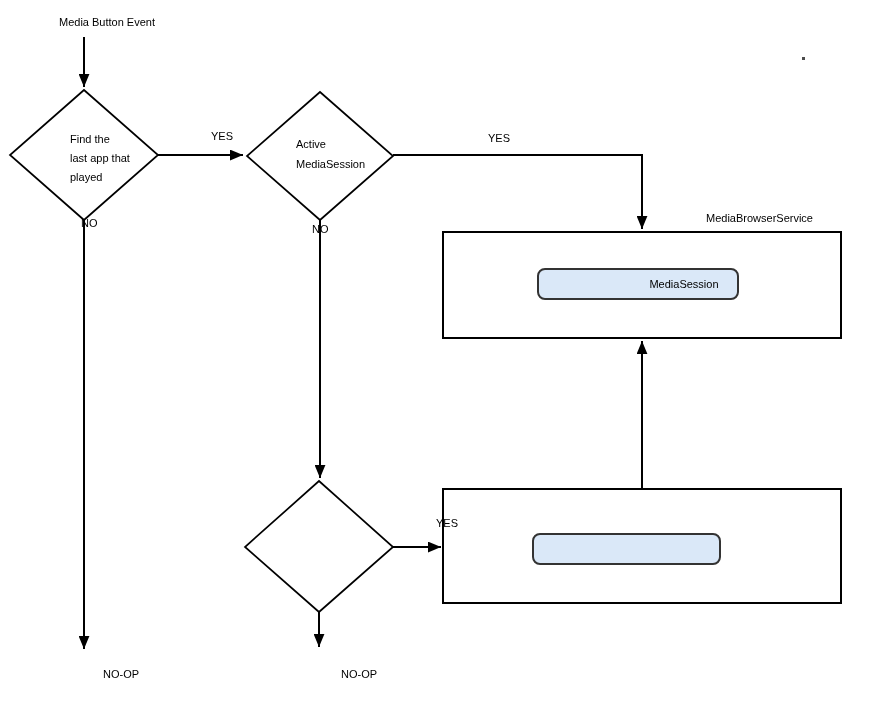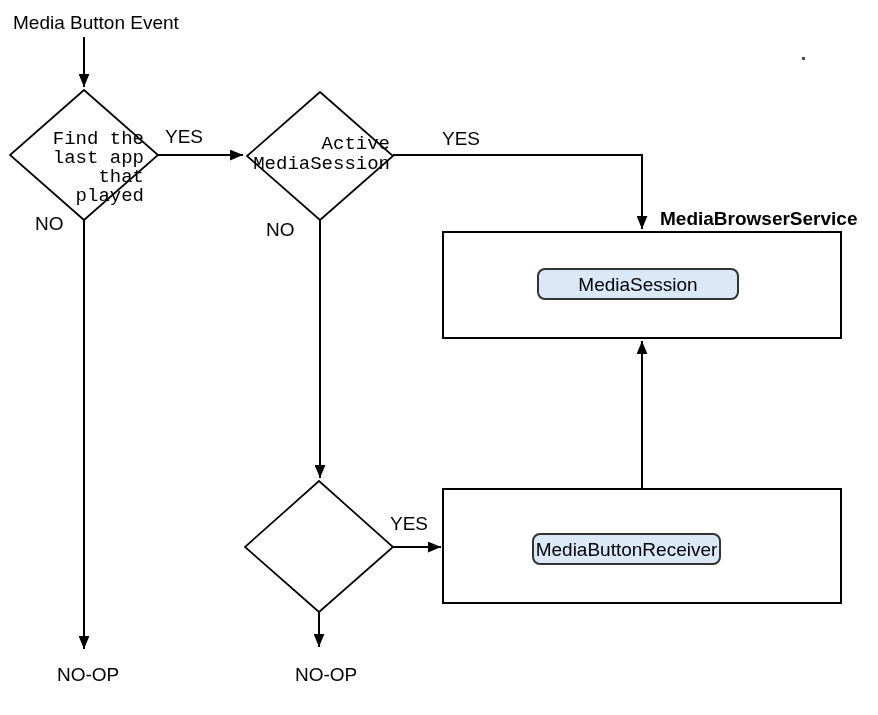--- a/index.html
+++ b/index.html
@@ -41,31 +41,31 @@
     stroke: var(--shape-border, #000000);
     stroke-width: 2;
   }
   .node-shape {
     fill: var(--node-fill, #dae8f8);
     stroke: var(--node-border, #333333);
     stroke-width: 2;
   }
   .txt {
     position: absolute;
-    font-size: 19px;
+    font-size: 11px;
     line-height: 19px;
     color: var(--text, #000000);
     white-space: pre-line;
+    margin-left: 46px;
   }
   .center {
-    text-align: right;
-    font-family: Liberation Mono, monospace;
+    text-align: left;
   }
   .bold {
-    font-weight: bold;
+    font-weight: normal;
   }
   .nowrap {
     white-space: nowrap;
   }
   .node-label {
     display: flex;
     align-items: center;
     justify-content: center;
     white-space: nowrap;
   }
@@ -120,19 +120,18 @@
 
   <div class="txt nowrap" style="left:165px; top:127px;">YES</div>
   <div class="txt nowrap" style="left:35px; top:214px;">NO</div>
   <div class="txt nowrap" style="left:442px; top:129px;">YES</div>
   <div class="txt nowrap" style="left:266px; top:220px;">NO</div>
   <div class="txt nowrap" style="left:390px; top:514px;">YES</div>
 
   <div class="txt bold nowrap" style="left:660px; top:209px;">MediaBrowserService</div>
 
   <div class="txt node-label" style="left:538px; top:269px; width:200px; height:30px;">MediaSession</div>
-  <div class="txt node-label" style="left:533px; top:534px; width:187px; height:30px;">MediaButtonReceiver</div>
 
   <div class="txt nowrap" style="left:57px; top:665px;">NO-OP</div>
   <div class="txt nowrap" style="left:295px; top:665px;">NO-OP</div>
 
   <div class="stray-dot"></div>
 </div>
 
 </body></html>

